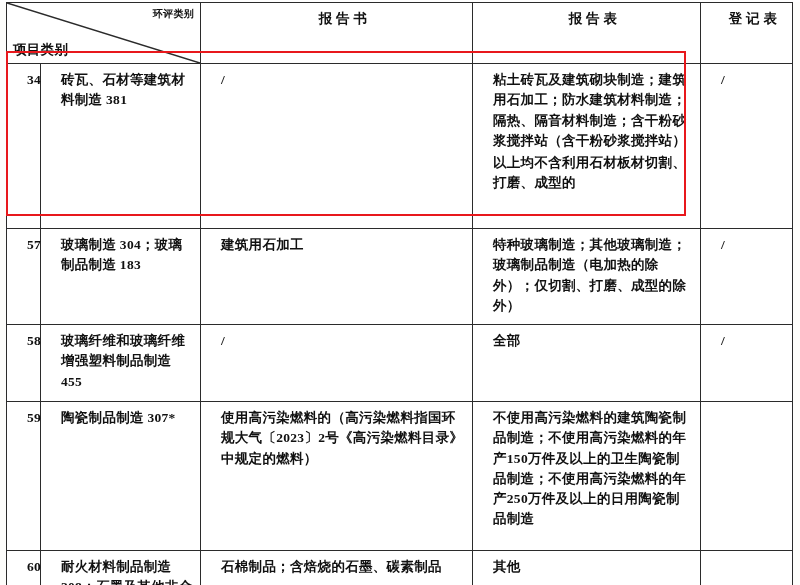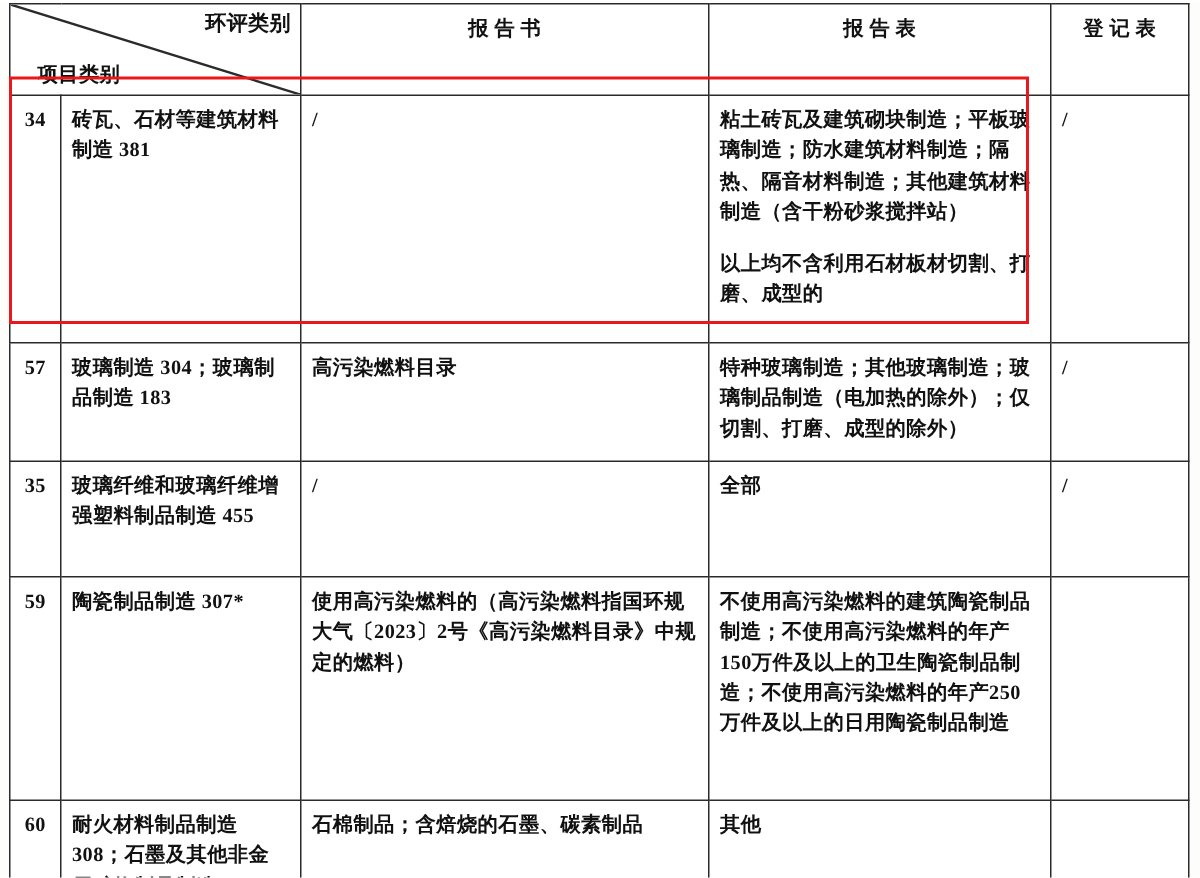--- a/index.html
+++ b/index.html
@@ -25,21 +25,21 @@
     table-layout: fixed;
     width: 786px;
     margin-left: 6px;
     margin-top: 2px;
     background: #fff;
   }
   table.doc-table td,
   table.doc-table th {
     border: 1px solid #2b2b2b;
     vertical-align: top;
-    padding: 6px 7px 8px 7px;
+    padding: 6px 7px 8px 20px;
     font-size: 13.5px;
     line-height: 1.5;
     font-weight: 700;
     letter-spacing: 0.3px;
   }
   col.c-idx { width: 34px; }
   col.c-cat { width: 160px; }
   col.c-rep { width: 272px; }
   col.c-form { width: 228px; }
   col.c-reg { width: 92px; }
@@ -60,26 +60,26 @@
   }
   .hdr-split .diag svg {
     display: block;
     width: 100%;
     height: 100%;
   }
   .hdr-split .lbl-top {
     position: absolute;
     right: 6px;
     top: 3px;
-    font-size: 14px;
+    font-size: 10px;
     font-weight: 700;
   }
   .hdr-split .lbl-bot {
     position: absolute;
-    left: 18px;
+    left: 6px;
     bottom: 3px;
     font-size: 13.5px;
     font-weight: 700;
   }
   th.hdr-ctr {
     text-align: center;
     vertical-align: middle;
     font-size: 14.5px;
     font-weight: 700;
     letter-spacing: 3px;
@@ -106,21 +106,21 @@
   .row-60 td { height: 66px; }
 
   
   .highlight-box {
     position: absolute;
     border: 2.5px solid #e8181c;
     pointer-events: none;
     box-sizing: border-box;
   }
   .para { margin: 0; }
-  .para + .para { margin-top: 15px; }
+  .para + .para { margin-top: 2px; }
 </style>
 </head>
 <body>
 
 <div class="page">
 
   <table class="doc-table">
     <colgroup>
       <col class="c-idx">
       <col class="c-cat">
@@ -143,38 +143,38 @@
         <th class="hdr-ctr">报 告 表</th>
         <th class="hdr-ctr">登 记 表</th>
       </tr>
     </thead>
     <tbody>
       <tr class="row-56">
         <td class="idx">34</td>
         <td class="cell-mid">砖瓦、石材等建筑材料制造 381</td>
         <td class="slash">/</td>
         <td>
-          <p class="para">粘土砖瓦及建筑砌块制造；平板玻璃制造；防水建筑材料制造；隔热、隔音材料制造；其他建筑材料制造（含干粉砂浆搅拌站）</p>
+          <p class="para">粘土砖瓦及建筑砌块制造；建筑用石加工；防水建筑材料制造；隔热、隔音材料制造；含干粉砂浆搅拌站（含干粉砂浆搅拌站）</p>
           <p class="para">以上均不含利用石材板材切割、打磨、成型的</p>
         </td>
         <td class="slash">/</td>
       </tr>
 
       <tr class="row-57">
         <td class="idx">57</td>
         <td class="cell-mid">玻璃制造 304；玻璃制品制造 183</td>
-        <td class="cell-mid">高污染燃料目录</td>
+        <td class="cell-mid">建筑用石加工</td>
         <td>
           <p class="para">特种玻璃制造；其他玻璃制造；玻璃制品制造（电加热的除外）；仅切割、打磨、成型的除外）</p>
         </td>
         <td class="slash">/</td>
       </tr>
 
       <tr class="row-58">
-        <td class="idx">35</td>
+        <td class="idx">58</td>
         <td class="cell-mid">玻璃纤维和玻璃纤维增强塑料制品制造 455</td>
         <td class="slash">/</td>
         <td class="cell-mid">全部</td>
         <td class="slash">/</td>
       </tr>
 
       <tr class="row-59">
         <td class="idx">59</td>
         <td class="cell-mid">陶瓷制品制造 307*</td>
         <td class="cell-mid">使用高污染燃料的（高污染燃料指国环规大气〔2023〕2号《高污染燃料目录》中规定的燃料）</td>

